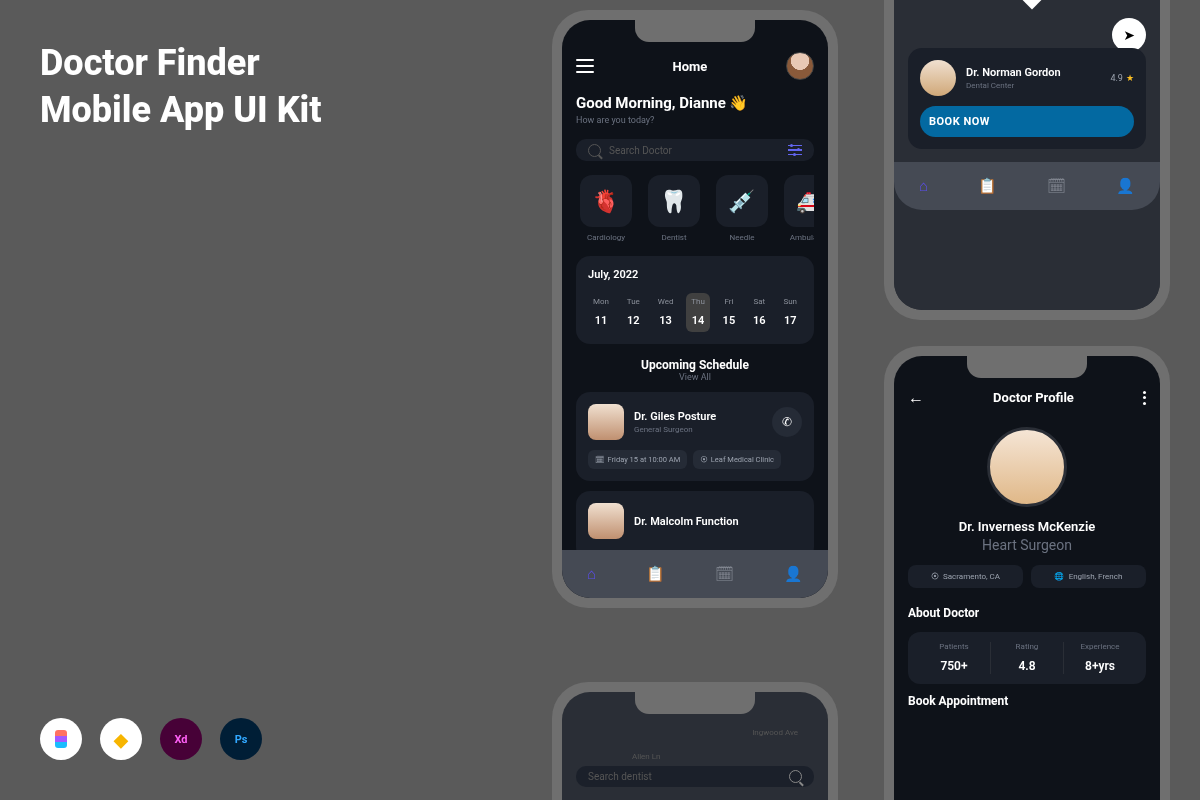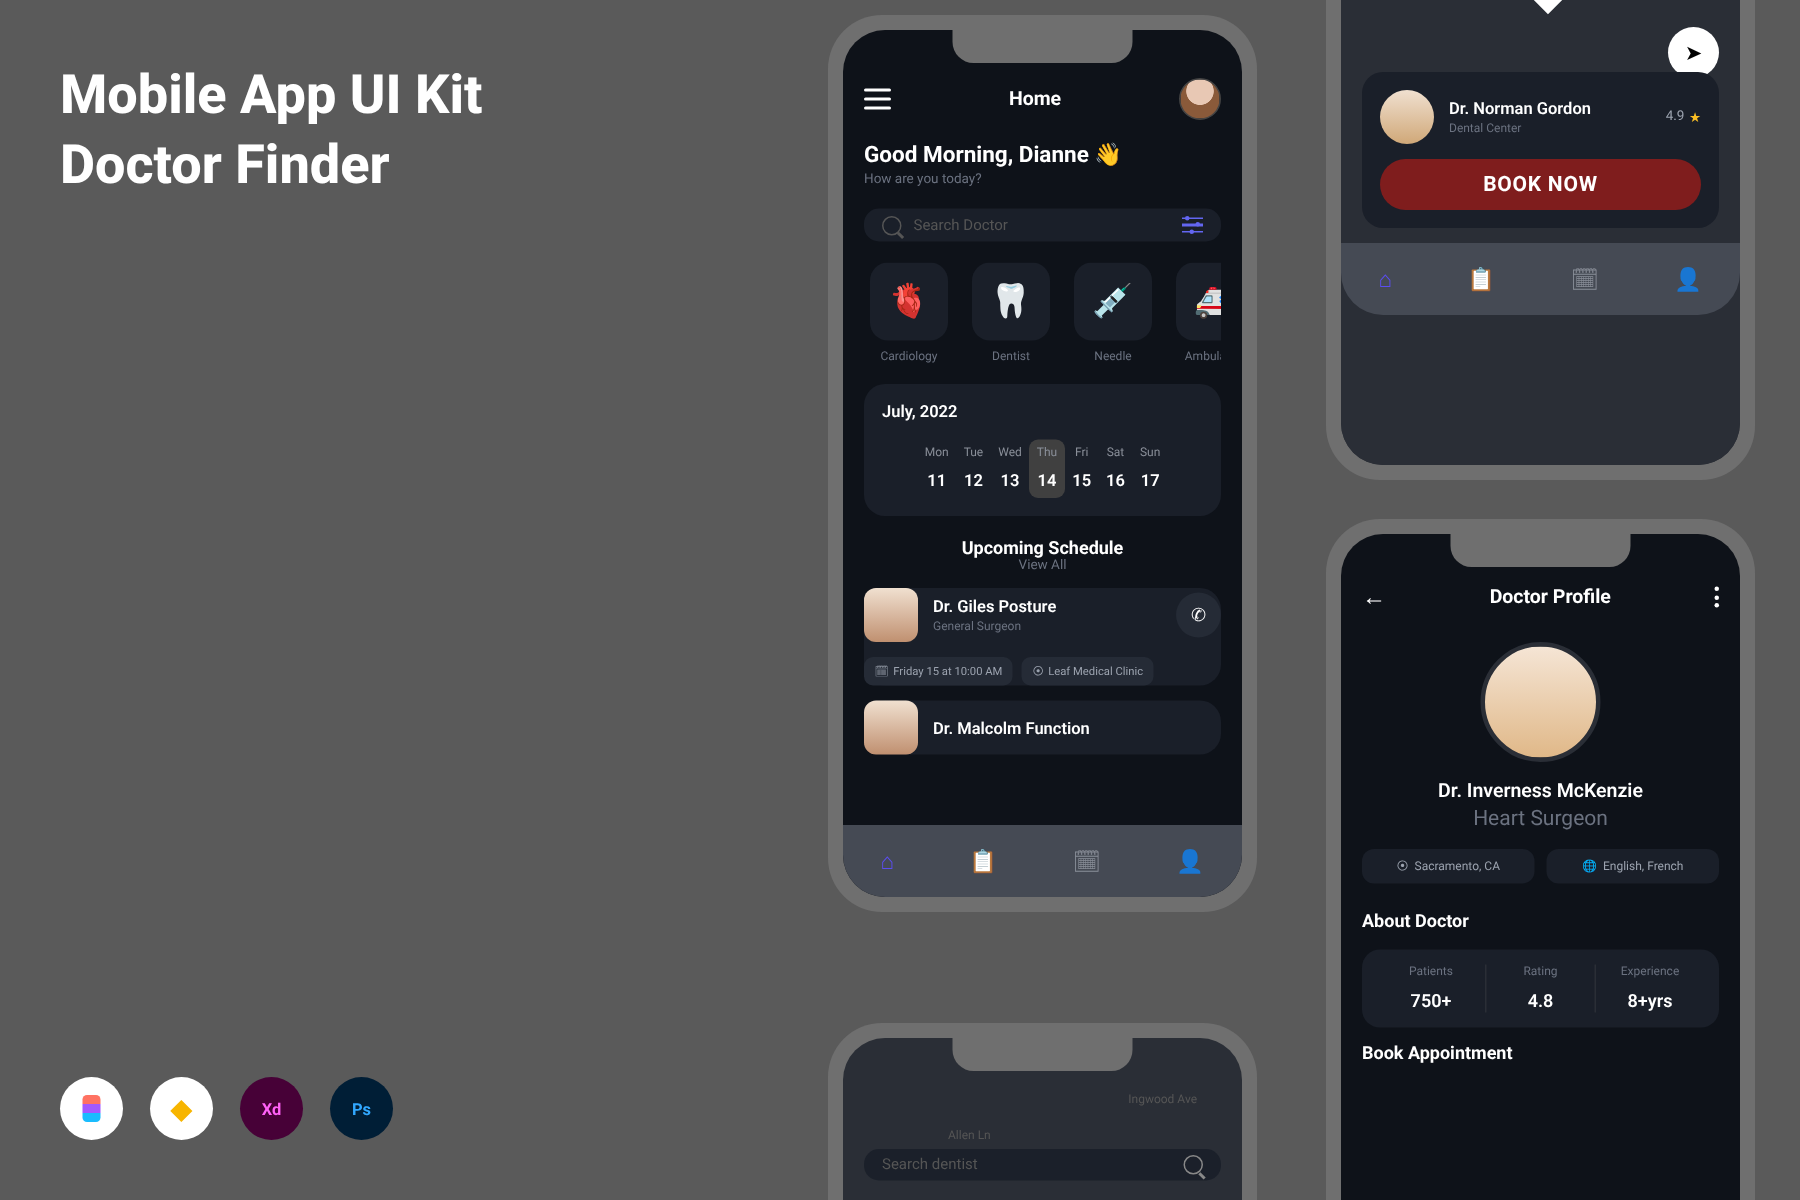--- a/index.html
+++ b/index.html
@@ -35,31 +35,31 @@
 .filter-icn span::after { content:""; position:absolute; width:3px; height:3px; background:#6366f1; border-radius:50%; top:-1px; }
 .filter-icn span:nth-child(1)::after{left:2px}.filter-icn span:nth-child(2)::after{right:2px}.filter-icn span:nth-child(3)::after{left:5px}
 
 .cats { display:flex; gap:8px; margin-bottom:14px; overflow:hidden; }
 .cat { min-width:60px; text-align:center; }
 .cat-box { width:52px; height:52px; background:#1a1f29; border-radius:12px; display:flex; align-items:center; justify-content:center; margin:0 auto 6px; color:#9ca3af; font-size:22px; }
 .cat-label { color:#6b7280; font-size:8px; }
 
 .calcard { background:#1a1f29; border-radius:14px; padding:12px; margin-bottom:14px; }
 .calmonth { color:#fff; font-weight:600; font-size:11px; margin-bottom:12px; }
-.days { display:flex; justify-content:center; }
+.days { display:flex; justify-content:space-between; }
 .day { text-align:center; padding:4px 5px; border-radius:6px; }
 .day.active { background:#404040; }
 .day-w { color:#8a8f99; font-size:8px; display:block; margin-bottom:3px;}
 .day-n { color:#fff; font-size:11px; font-weight:600; }
 
 .sec-head { display:flex; justify-content:space-between; align-items:center; margin-bottom:10px;flex-direction:column;}
 .sec-title { color:#fff; font-weight:700; font-size:12px;}
 .viewall { color:#6b7280; font-size:9px; }
 
-.appt { background:#1a1f29; border-radius:14px; padding:0; margin-bottom:10px; }
+.appt { background:#1a1f29; border-radius:14px; padding:12px; margin-bottom:10px; }
 .appt-top { display:flex; align-items:center; gap:10px; margin-bottom:10px;}
 .appt-av { width:36px; height:36px; border-radius:8px; background:linear-gradient(#f0e0d0,#c09070);}
 .appt-name { color:#fff; font-weight:600; font-size:11px; }
 .appt-role { color:#6b7280; font-size:8px; margin-top:2px;}
 .call-btn { width:30px; height:30px; background:#252b36; border-radius:50%; display:flex; align-items:center; justify-content:center; margin-left:auto; color:#fff; font-size:12px;}
 .appt-meta { display:flex; gap:6px; }
 .appt-chip { background:#252b36; border-radius:6px; padding:5px 7px; color:#9ca3af; font-size:7.5px; display:flex; align-items:center; gap:3px;}
 
 .btmnav { position:absolute; bottom:0; left:0; right:0; height:48px; background:#454a54; display:flex; align-items:center; justify-content:space-around; }
 .nav-icn { color:#8a8f99; font-size:15px; }
@@ -72,21 +72,21 @@
 .map-street { position:absolute; color:#555; font-size:8px; }
 .map-pin { position:absolute; width:36px; height:36px; background:#fff; border-radius:50% 50% 50% 0; transform:rotate(-45deg); display:flex; align-items:center; justify-content:center;}
 .locate { position:absolute; right:14px; top:128px; width:34px; height:34px; background:#fff; border-radius:50%; display:flex; align-items:center; justify-content:center; color:#000; font-size:14px;}
 .doc-card { position:absolute; left:14px; right:14px; top:158px; background:#1a1f29; border-radius:14px; padding:12px;}
 .doc-top { display:flex; align-items:center; gap:10px; margin-bottom:10px;}
 .doc-av { width:36px; height:36px; border-radius:50%; background:linear-gradient(#f0e0d0,#d0a878);}
 .doc-name { color:#fff; font-weight:600; font-size:11px; }
 .doc-sub { color:#6b7280; font-size:8px; margin-top:2px;}
 .doc-rating { margin-left:auto; color:#9ca3af; font-size:9px; display:flex; align-items:center; gap:3px;}
 .star { color:#fbbf24; }
-.book-btn { background:#7f1d1d; color:#fff; text-align:center; padding:9px; border-radius:18px; font-weight:700; font-size:14px; letter-spacing:0.5px;}
+.book-btn { background:#0369a1; color:#fff; text-align:left; padding:9px; border-radius:18px; font-weight:700; font-size:11px; letter-spacing:0.5px;}
 .p2 .btmnav { top:272px; bottom:auto; border-radius:0 0 28px 28px;}
 
 
 .p3 { right:30px; top:346px; }
 .p3 .screen { width:266px; height:500px; padding:20px 14px 0;}
 .prof-top { display:flex; align-items:center; justify-content:space-between; margin-top:12px; margin-bottom:20px;}
 .back-arr { color:#fff; font-size:16px;}
 .more-ic { color:#fff; display:flex; flex-direction:column; gap:2.5px;}
 .more-ic span{width:3px;height:3px;background:#fff;border-radius:50%;}
 .prof-av { width:80px; height:80px; border-radius:50%; background:linear-gradient(#f5e5d5,#e0b888); border:3px solid #2a2e36; margin:0 auto 12px;}
@@ -107,22 +107,22 @@
 .p4 { left:552px; top:682px;}
 .p4 .screen { width:266px; height:200px; background:#2a2e36; padding:20px 14px 0;}
 .p4 .searchbar { margin-top:54px; background:rgba(26,31,41,0.9);}
 .search-icn2 { width:13px; height:13px; border:1.5px solid #888; border-radius:50%; position:relative;}
 .search-icn2::after { content:""; position:absolute; width:5px; height:1.5px; background:#888; bottom:-2px; right:-3px; transform:rotate(45deg);}
 </style>
 </head>
 <body>
 
 <div class="heading">
+  <div>Doctor Finder</div>
   <div>Mobile App UI Kit</div>
-  <div>Doctor Finder</div>
 </div>
 
 <div class="toolicons">
   <div class="toolicon ti-figma"></div>
   <div class="toolicon ti-sketch">◆</div>
   <div class="toolicon ti-xd">Xd</div>
   <div class="toolicon ti-ps">Ps</div>
 </div>
 
 <div class="phone p1">

